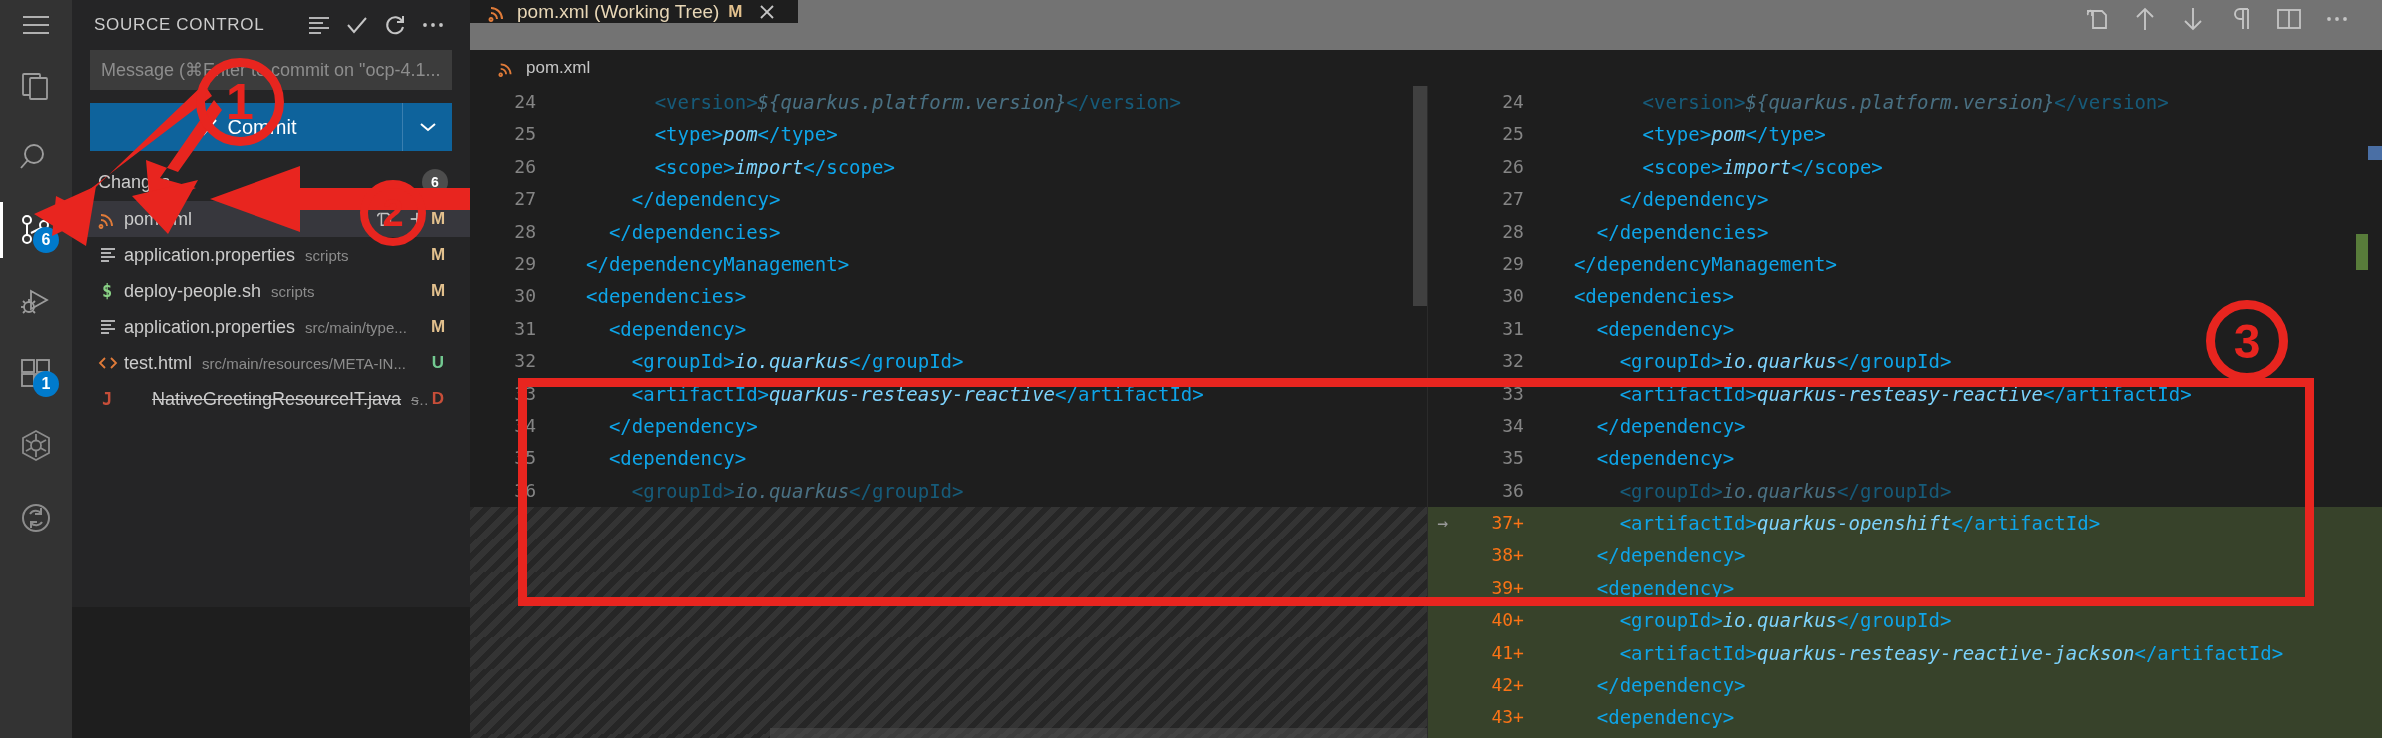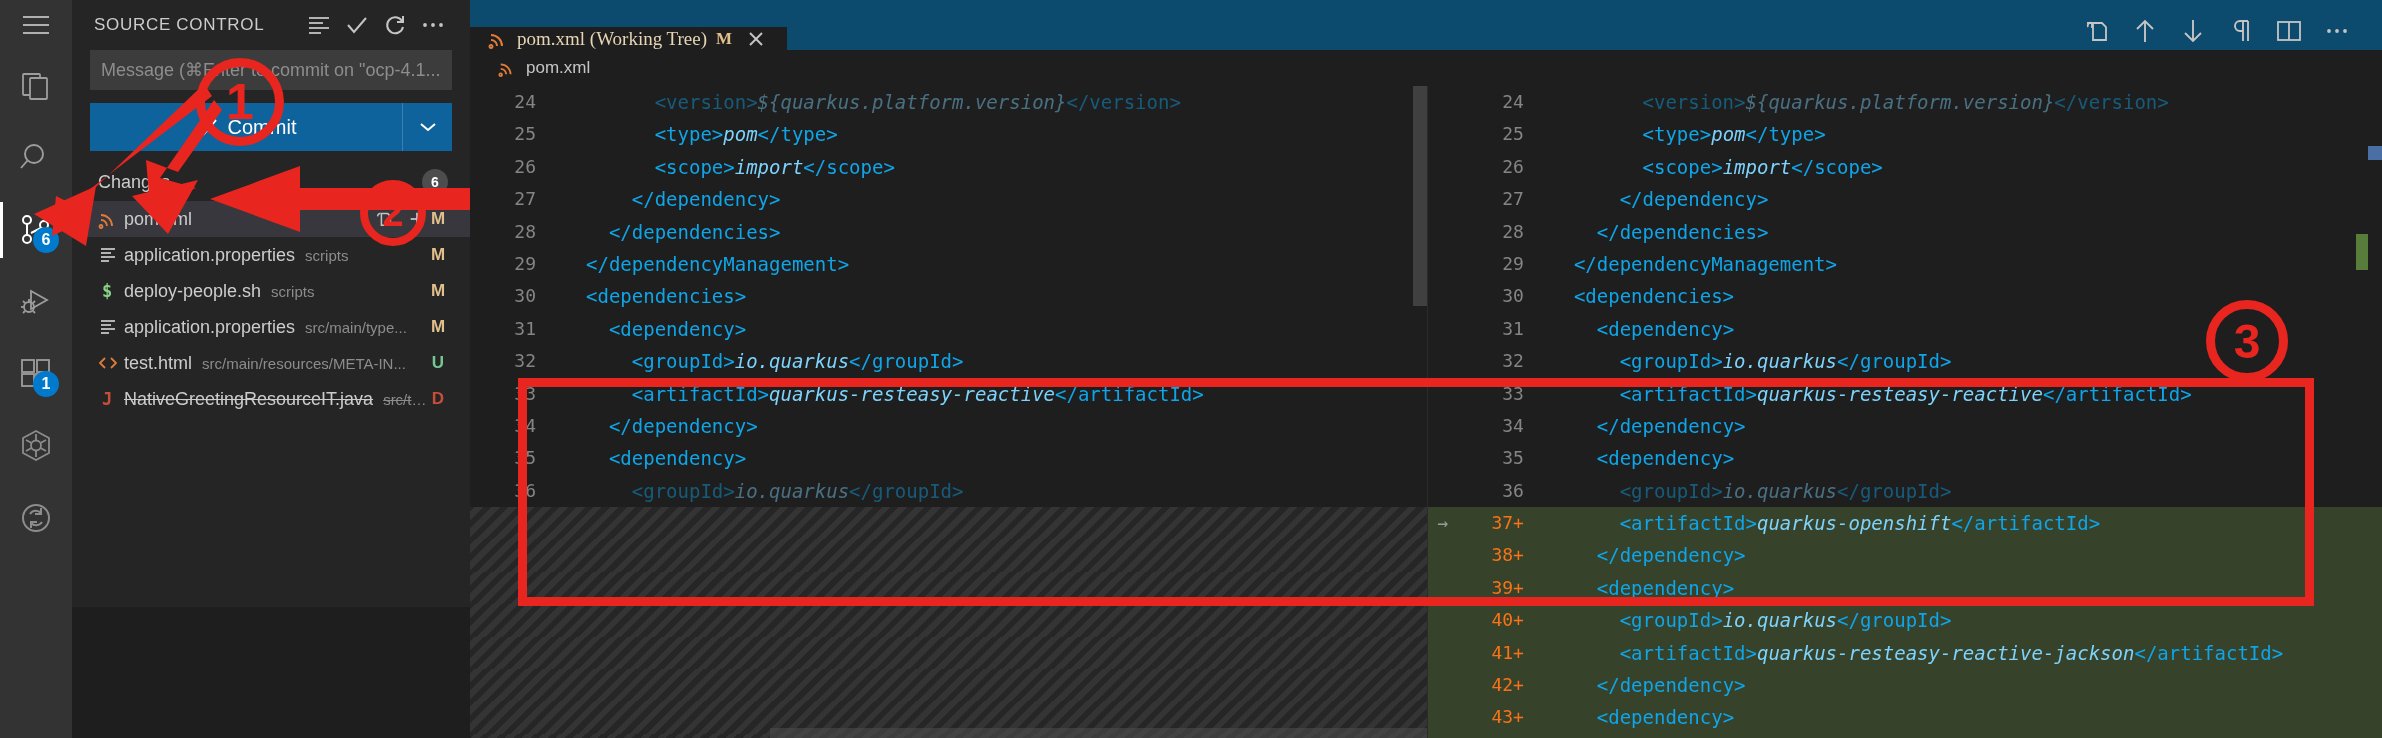--- a/index.html
+++ b/index.html
@@ -87,36 +87,36 @@
     height: 36px; display: flex; align-items: center;
     padding: 0 22px 0 26px; position: relative;
   }
   .file-row.selected { background: #37373d; }
   .file-row.selected::before {
     content: ""; position: absolute; left: 0; top: 0; width: 3px; height: 36px;
     background: #6f6f6f;
   }
   .f-icon { width: 26px; display:flex; align-items:center; justify-content:flex-start; flex: 0 0 26px; }
   .f-name { font-size: 18px; color: #cccccc; white-space: nowrap; }
-  .f-name.deleted { text-decoration: line-through; }
+  .f-name.deleted { text-decoration: line-through; margin-left: 28px; }
   .f-path {
     font-size: 15px; color: #8c8c8c; margin-left: 10px;
     white-space: nowrap; overflow: hidden; text-overflow: ellipsis;
     flex: 1;
   }
   .f-path.deleted { text-decoration: line-through; }
   .f-actions { display: flex; align-items: center; gap: 10px; margin-left: 8px; }
   .f-status { font-size: 17px; font-weight: 700; width: 20px; text-align: center; }
   .st-M { color: #e2c08d; }
   .st-U { color: #73c991; }
   .st-D { color: #c74e39; }
 
   
   #editor-area { flex: 1; height: 738px; display: flex; flex-direction: column; background: #1e1e1e; position: relative; }
-  #tabbar { height: 50px; background: #0c4a6e; display: flex; align-items: flex-end; font-family: Liberation Serif, serif; }
+  #tabbar { height: 50px; background: #737373; display: flex; align-items: flex-start; }
   #tab-active {
     background: #1e1e1e; display: flex; align-items: center; gap: 9px;
     padding: 0 16px 0 18px; border-top: 1px solid #1e1e1e;
   }
   #tab-label { font-size: 19px; color: #e7d6b6; white-space: nowrap; }
   #tab-badge { font-size: 17px; color: #e2c08d; font-weight: 700; }
   #tab-close { width: 30px; display: flex; align-items: center; justify-content: center; }
   #tabbar-spacer { flex: 1; }
   #tab-actions { display: flex; align-items: center; gap: 10px; padding-right: 26px; }
   .tb-act { width: 38px; height: 38px; display: flex; align-items: center; justify-content: center; }

